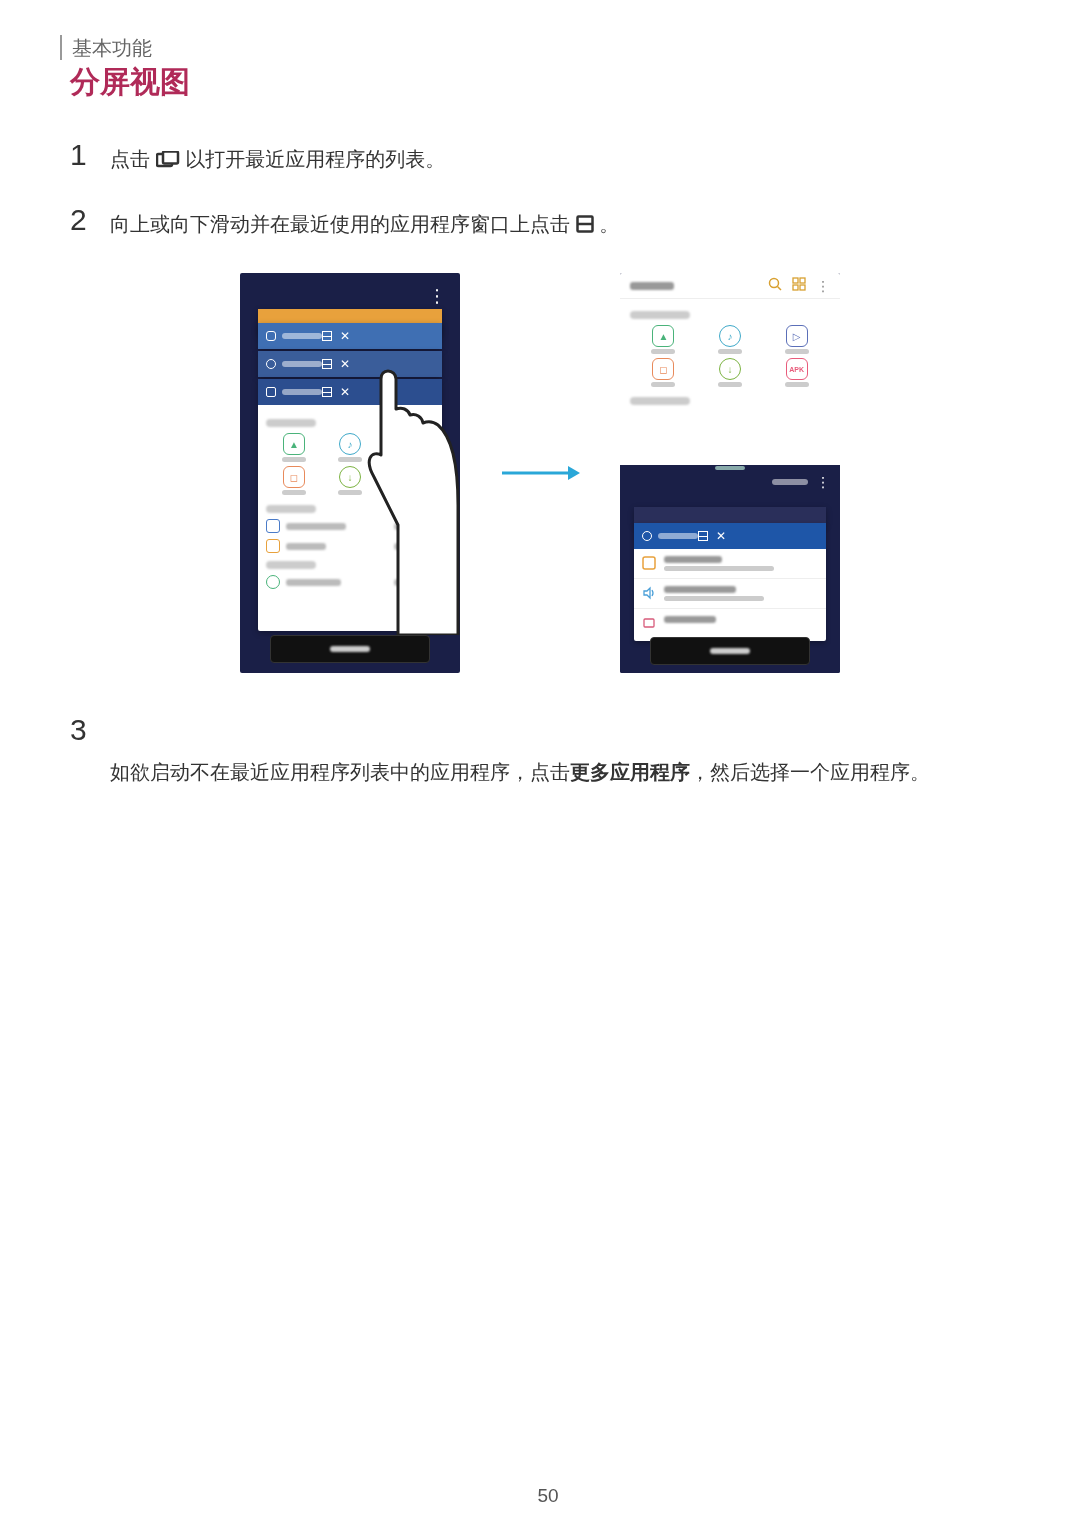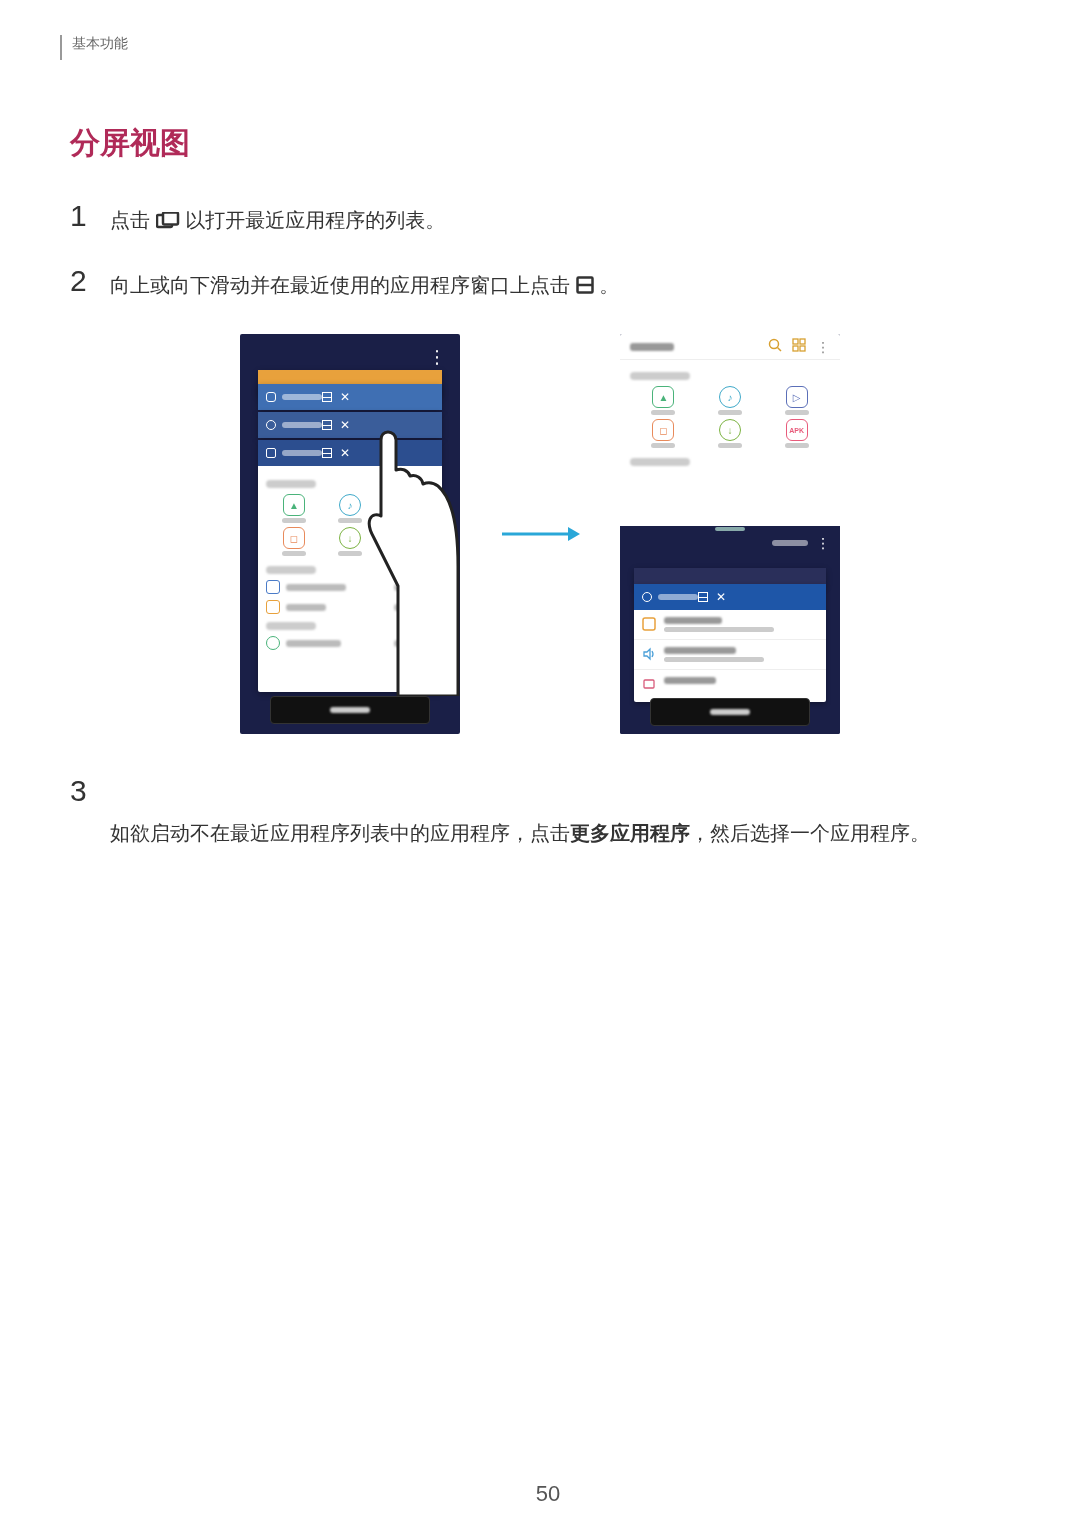--- a/index.html
+++ b/index.html
@@ -20,30 +20,29 @@
   }
   .vline {
     position: absolute;
     left: 0;
     top: 0;
     width: 2px;
     height: 25px;
     background: #999;
   }
   .header {
-    font-size: 14px;
+    font-size: 20px;
     color: #666;
     margin-left: 12px;
     margin-top: 0px;
   }
   .title {
     color: #b02a58;
     font-size: 30px;
     font-weight: bold;
-    margin-top: 70px;
     margin-left: 10px;
   }
   .steps { margin-top: 35px; }
   .step {
     display: flex;
     margin-bottom: 25px;
     margin-left: 10px;
   }
   .step-num {
     font-size: 30px;
@@ -193,21 +192,21 @@
   .p2-sicon{width:14px;height:14px;flex-shrink:0;}
   .p2-srow-txt{display:flex;flex-direction:column;gap:3px;}
   .p2-line1{height:7px;width:58px;background:#999;border-radius:3px;filter:blur(.8px);}
   .p2-line2{height:5px;width:110px;background:#ccc;border-radius:3px;filter:blur(.6px);}
 
   .page-num {
     position: absolute;
     bottom: 20px;
     left: 16px; right: 0;
     text-align: center;
-    font-size: 22px;
+    font-size: 19px;
     color: #555;
   }
 </style>
 </head>
 <body>
 
 <div class="page">
   <div class="vline"></div>
   <div class="header">基本功能</div>
 

